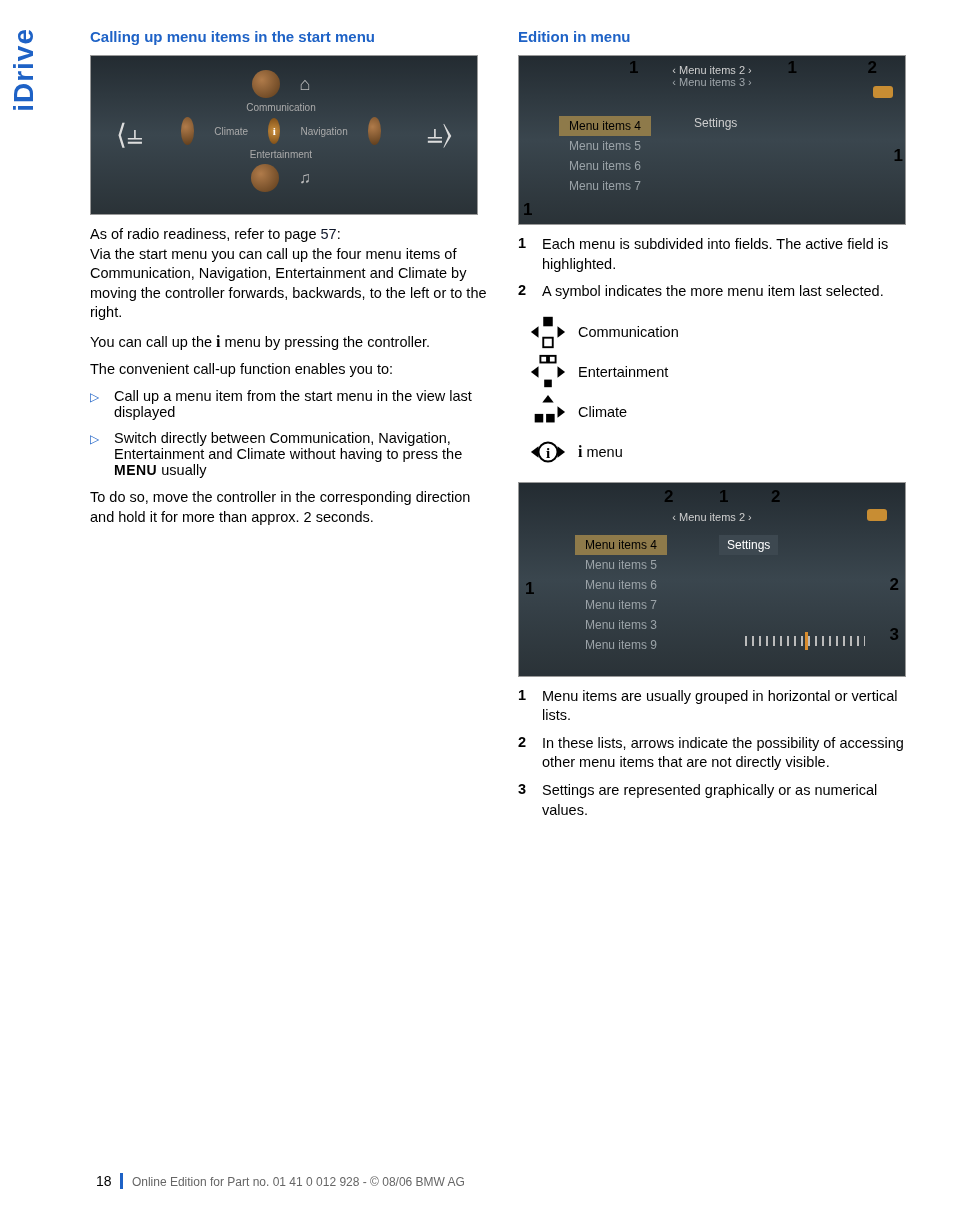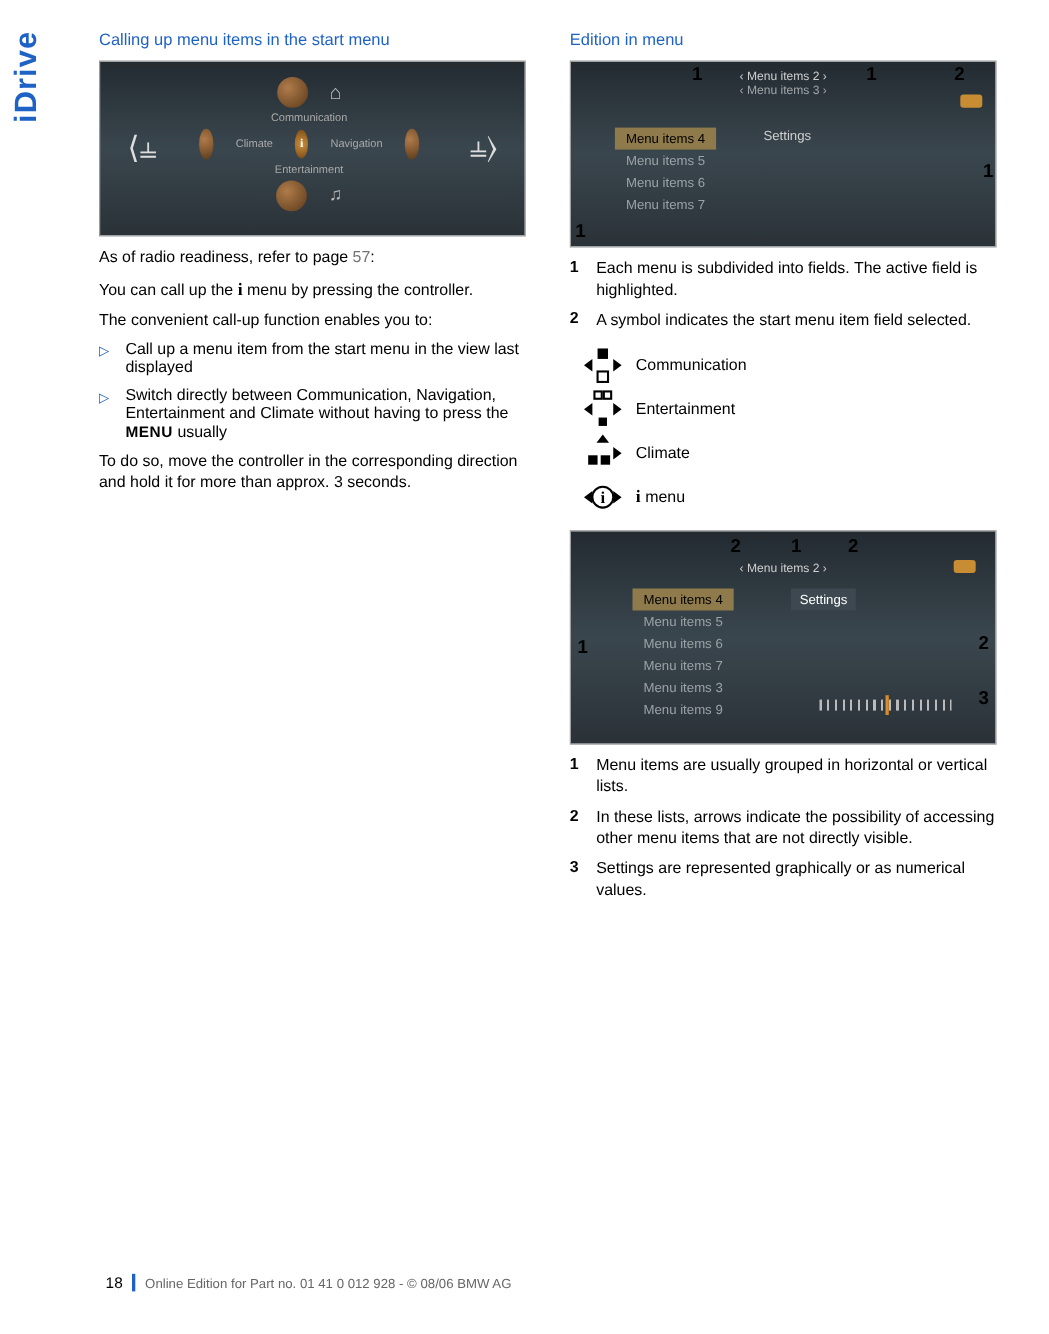--- a/index.html
+++ b/index.html
@@ -25,32 +25,32 @@
       letter-spacing: 1px;
     }
     .content {
       margin-left: 62px;
       display: flex;
       gap: 28px;
     }
     .col { width: 400px; }
     h2.blue {
       color: #1e62c6;
-      font-weight: normal;
+      font-weight: bold;
       font-size: 15px;
       margin-bottom: 10px;
     }
     h3.blue {
       color: #1e62c6;
       font-weight: bold;
       font-size: 15px;
       margin: 14px 0 6px 0;
     }
     p { margin: 8px 0; line-height: 1.35; }
-    a.pageref { color: #737373; text-decoration: none; }
+    a.pageref { color: #0f172a; text-decoration: none; }
     .screenshot {
       width: 388px;
       height: 160px;
       background: linear-gradient(180deg,#232b31 0%, #3a464e 50%, #2a3237 100%);
       border: 1px solid #999;
       position: relative;
       display: block;
       margin-bottom: 10px;
       color: #c9c9c9;
       font-size: 11px;
@@ -103,21 +103,21 @@
     .iconlist { margin: 10px 0; }
     .iconlist .row { display:flex; align-items:center; height:40px; }
     .iconlist .ic { width:60px; flex:0 0 60px; display:flex; align-items:center; justify-content:center;}
     .iconlist svg { width:42px; height:38px; }
 
     .i-serif { font-family: 'Times New Roman', serif; font-weight:bold; font-size:16px; }
     .menu-word { font-family: Arial; font-weight: bold; font-size:14px; letter-spacing:0.5px;}
 
     .footer {
       position: absolute;
-      bottom: 39px;
+      bottom: 24px;
       left: 96px;
       font-size: 12px;
       color: #666;
     }
     .footer .pg { color:#000; font-size:14px; margin-right:6px; display:inline-block; border-right:3px solid #1e62c6; padding-right:8px;}
   </style>
 </head>
 <body>
 
 <div class="side-tab">iDrive</div>
@@ -146,40 +146,41 @@
         <div class="lbl">Entertainment</div>
         <div class="row">
             <span class="orb"></span>
             <span style="color:#bbb;font-size:16px;">♫</span>
           </div>
       </div>
     </div>
 
     <p>
       <span>As of radio readiness, refer to page </span><a href="#" class="pageref">57</a><span>:</span><br>
+      <span>Via the start menu you can call up the four menu items of Communication, Navigation, Entertainment and Climate by moving the controller forwards, backwards, to the left or to the right.</span>
     </p>
 
     <p>
       <span>You can call up the </span><span class="i-serif">i</span><span> menu by pressing the controller.</span>
     </p>
 
     <p>The convenient call-up function enables you to:</p>
 
     <div class="trilist">
       <div class="row">
         <div class="tri">▷</div>
         <div class="t">Call up a menu item from the start menu in the view last displayed</div>
       </div>
       <div class="row">
         <div class="tri">▷</div>
         <div class="t"><span>Switch directly between Communication, Navigation, Entertainment and Climate without having to press the </span><span class="menu-word">MENU</span><span> usually</span></div>
       </div>
     </div>
 
-    <p>To do so, move the controller in the corresponding direction and hold it for more than approx. 3 seconds.</p>
+    <p>To do so, move the controller in the corresponding direction and hold it for more than approx. 2 seconds.</p>
   </div>
 
   <div class="col">
     <h2 class="blue">Edition in menu</h2>
 
     <div class="screenshot menu2">
       <span class="num" style="left:110px; top:2px;">1</span>
       <span class="num" style="right:108px; top:2px;">1</span>
       <span class="num" style="right:28px; top:2px;">2</span>
       <span class="num" style="right:2px; top:90px;">1</span>
@@ -198,21 +199,21 @@
       <div class="settings">Settings</div>
     </div>
 
     <div class="numlist">
       <div class="row">
           <div class="n">1</div>
           <div class="t">Each menu is subdivided into fields. The active field is highlighted.</div>
         </div>
       <div class="row">
           <div class="n">2</div>
-          <div class="t">A symbol indicates the start menu item field selected.</div>
+          <div class="t">A symbol indicates the more menu item last selected.</div>
         </div>
     </div>
 
     <div class="iconlist">
       <div class="row">
           <div class="ic">
             <svg viewBox="0 0 40 40">
               <polygon points="2,20 10,14 10,26" fill="#000"></polygon>
               <polygon points="38,20 30,14 30,26" fill="#000"></polygon>
               <rect x="15" y="4" width="10" height="10" fill="#000"></rect>

